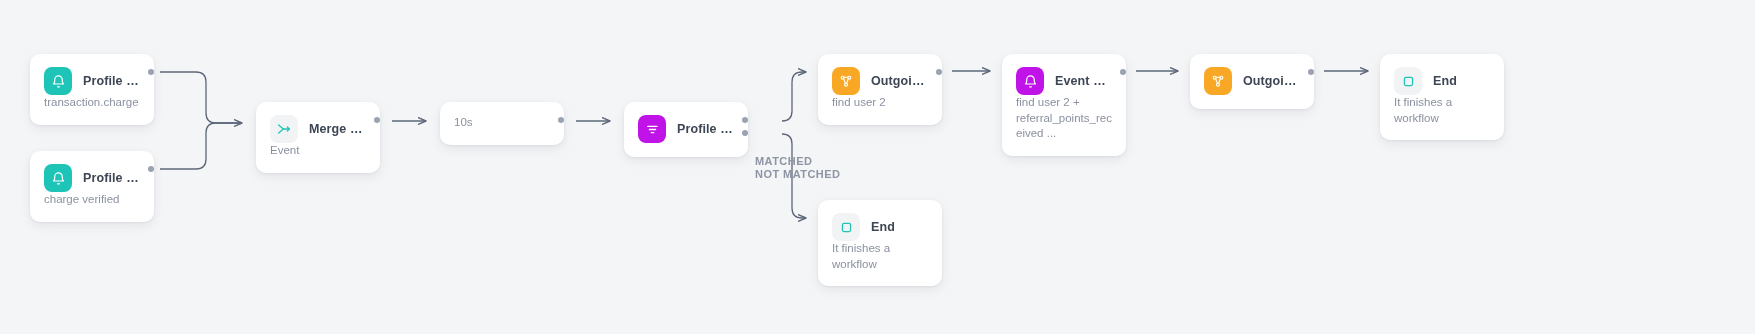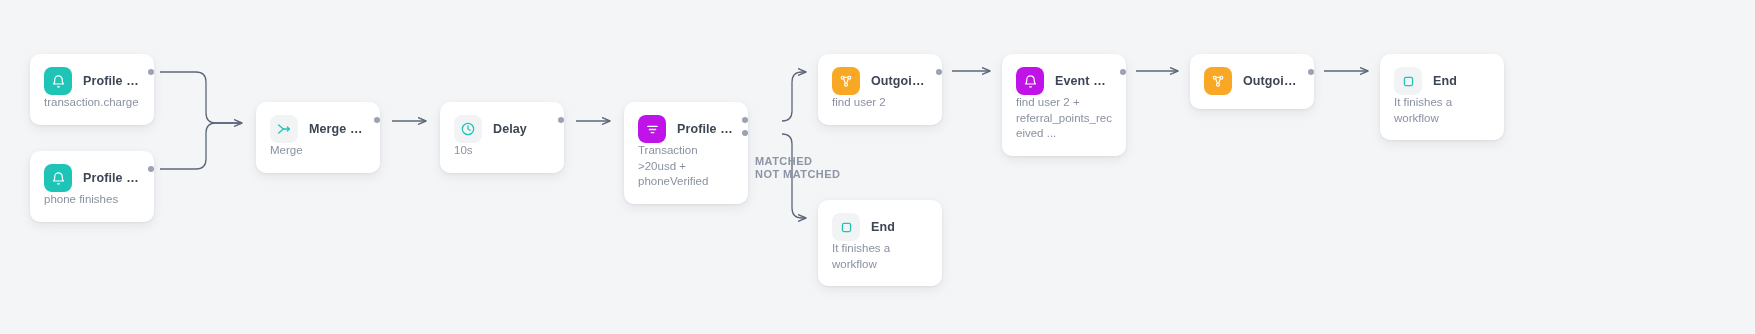--- a/index.html
+++ b/index.html
@@ -123,65 +123,55 @@
   <div class="node" style="left:30px;top:151px;width:124px;">
     <div class="node-head">
       <span class="node-icon" style="background:#1ec4b6;">
         <svg width="15" height="15" viewBox="0 0 24 24" fill="none" stroke="#ffffff" stroke-width="1.9" stroke-linecap="round" stroke-linejoin="round">
           <path d="M18 9a6 6 0 1 0-12 0c0 6-2 7-2 7h16s-2-1-2-7z"></path>
           <path d="M10.5 20.5h3"></path>
         </svg>
       </span>
       <span class="node-title">Profile Event</span>
     </div>
-    <div class="node-sub">phone finishes</div>
+    <div class="node-sub">charge verified</div>
     <span class="port" style="left:118px;top:15px;"></span>
   </div>
 
   <div class="node" style="left:256px;top:102px;width:124px;">
     <div class="node-head">
       <span class="node-icon" style="background:#f1f3f5;">
         <svg width="16" height="16" viewBox="0 0 24 24" fill="none" stroke="#1ec4b6" stroke-width="1.9" stroke-linecap="round" stroke-linejoin="round">
           <path d="M4 6l7 6-7 6"></path>
           <path d="M11 12h9"></path>
           <path d="M17 9l3 3-3 3"></path>
         </svg>
       </span>
       <span class="node-title">Merge Paths</span>
     </div>
-    <div class="node-sub">Merge</div>
+    <div class="node-sub">Event</div>
     <span class="port" style="left:118px;top:15px;"></span>
   </div>
 
   <div class="node" style="left:440px;top:102px;width:124px;">
-    <div class="node-head">
-      <span class="node-icon" style="background:#f1f3f5;">
-        <svg width="16" height="16" viewBox="0 0 24 24" fill="none" stroke="#1ec4b6" stroke-width="1.9" stroke-linecap="round" stroke-linejoin="round">
-          <circle cx="12" cy="12" r="8.5"></circle>
-          <path d="M12 7.5V12l3 2"></path>
-        </svg>
-      </span>
-      <span class="node-title">Delay</span>
-    </div>
     <div class="node-sub">10s</div>
     <span class="port" style="left:118px;top:15px;"></span>
   </div>
 
   <div class="node" style="left:624px;top:102px;width:124px;">
     <div class="node-head">
       <span class="node-icon" style="background:#c013e8;">
         <svg width="15" height="15" viewBox="0 0 24 24" fill="none" stroke="#ffffff" stroke-width="2.1" stroke-linecap="round">
           <path d="M4.5 7h15"></path>
           <path d="M7 12h10"></path>
           <path d="M10 17h4"></path>
         </svg>
       </span>
       <span class="node-title">Profile Filter</span>
     </div>
-    <div class="node-sub">Transaction &gt;20usd + phoneVerified</div>
     <span class="port" style="left:118px;top:15px;"></span>
     <span class="port" style="left:118px;top:28px;"></span>
   </div>
 
   <span class="branch-label" style="left:755px;top:115px;">MATCHED</span>
   <span class="branch-label" style="left:755px;top:128px;text-align:center;">NOT MATCHED</span>
 
   <div class="node" style="left:818px;top:54px;width:124px;">
     <div class="node-head">
       <span class="node-icon" style="background:#f9a826;">

